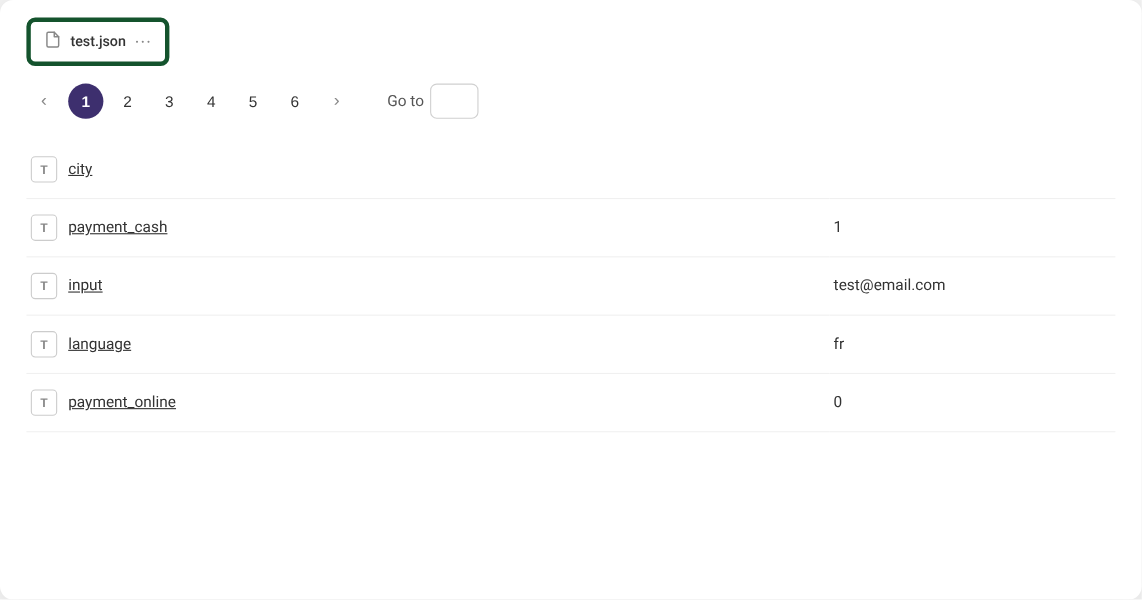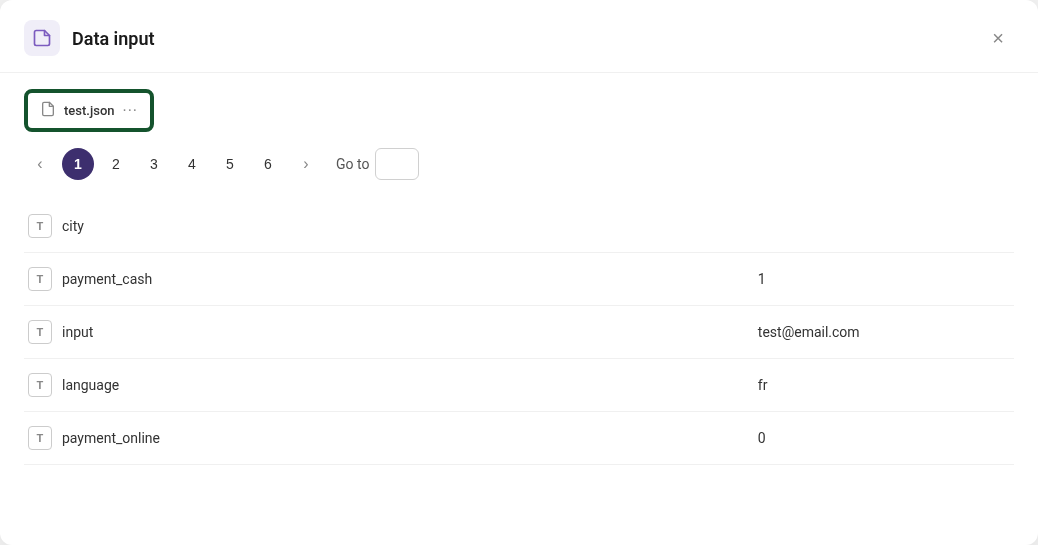--- a/index.html
+++ b/index.html
@@ -119,21 +119,21 @@
       color: #fff;
       font-weight: 600;
     }
     .page-btn.arrow {
       color: #888;
       font-size: 16px;
     }
     .go-to-label {
       font-size: 14px;
       color: #555;
-      margin-left: 8px;
+      margin-left: 24px;
     }
     .go-to-input {
       width: 44px;
       height: 32px;
       border: 1px solid #d0d0d0;
       border-radius: 6px;
       text-align: center;
       font-size: 14px;
       color: #333;
       outline: none;
@@ -165,44 +165,33 @@
       align-items: center;
       justify-content: center;
       font-size: 11px;
       font-weight: 700;
       color: #888;
       flex-shrink: 0;
     }
     .field-name {
       font-size: 14px;
       color: #333;
+      text-decoration: underline;
     }
     .field-value {
       font-size: 14px;
       color: #333;
       padding-left: 16px;
     }
   </style>
 </head>
 <body>
 
 <div class="modal">
 
-  <div class="modal-header">
-    <div class="header-left">
-      <div class="header-icon">
-        <svg viewBox="0 0 24 24" fill="none" stroke="#7c5cbf" stroke-width="2" stroke-linecap="round" stroke-linejoin="round">
-          <path d="M15 3H5a2 2 0 0 0-2 2v14a2 2 0 0 0 2 2h14a2 2 0 0 0 2-2V9z"></path>
-          <polyline points="15 3 15 9 21 9"></polyline>
-        </svg>
-      </div>
-      <span class="modal-title">Data input</span>
-    </div>
-    <button class="close-btn">×</button>
-  </div>
 
   <div class="modal-body">
     
     <div class="file-tab">
       <span class="file-tab-icon">
         <svg width="16" height="16" viewBox="0 0 24 24" fill="none" stroke="#888" stroke-width="2" stroke-linecap="round" stroke-linejoin="round">
           <path d="M14 2H6a2 2 0 0 0-2 2v16a2 2 0 0 0 2 2h12a2 2 0 0 0 2-2V8z"></path>
           <polyline points="14 2 14 8 20 8"></polyline>
         </svg>
       </span>

